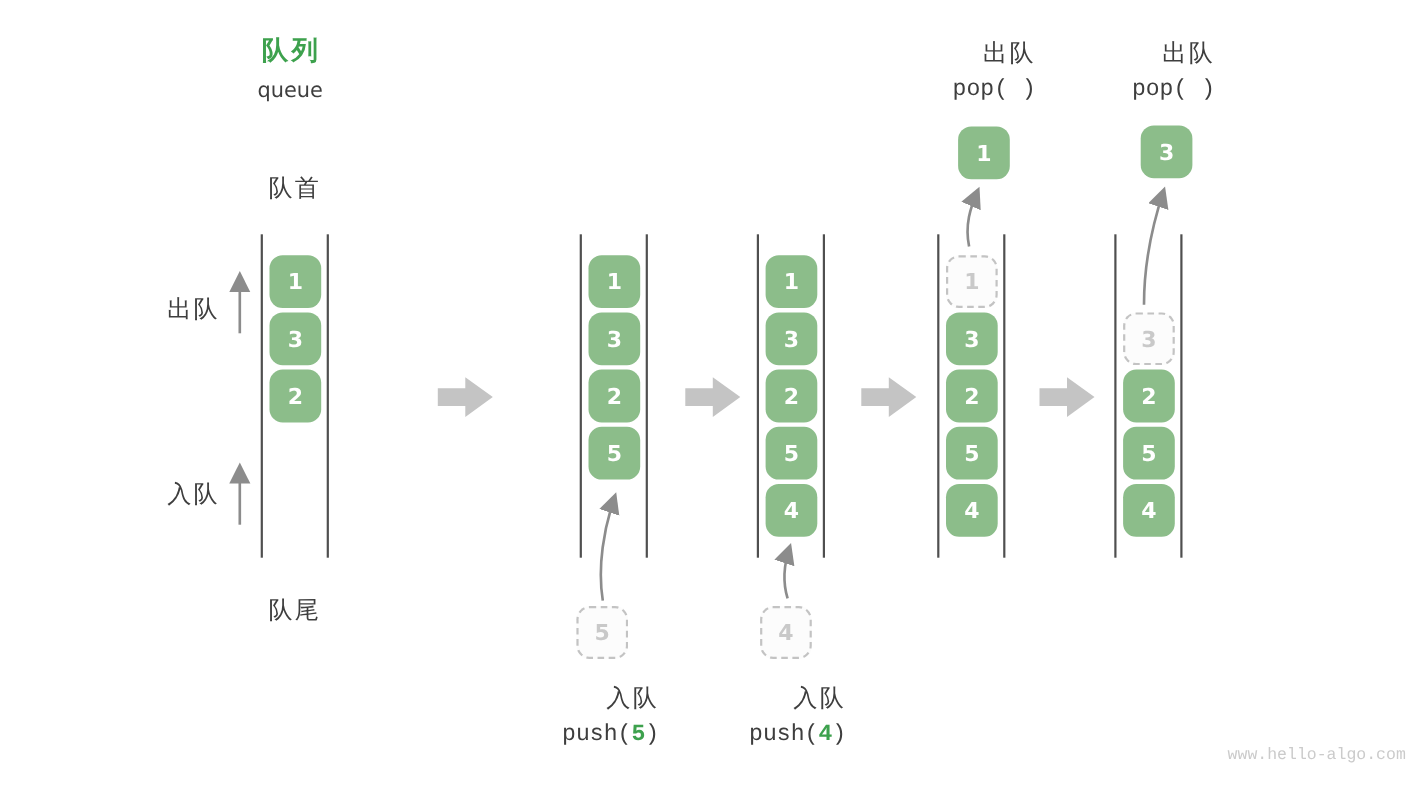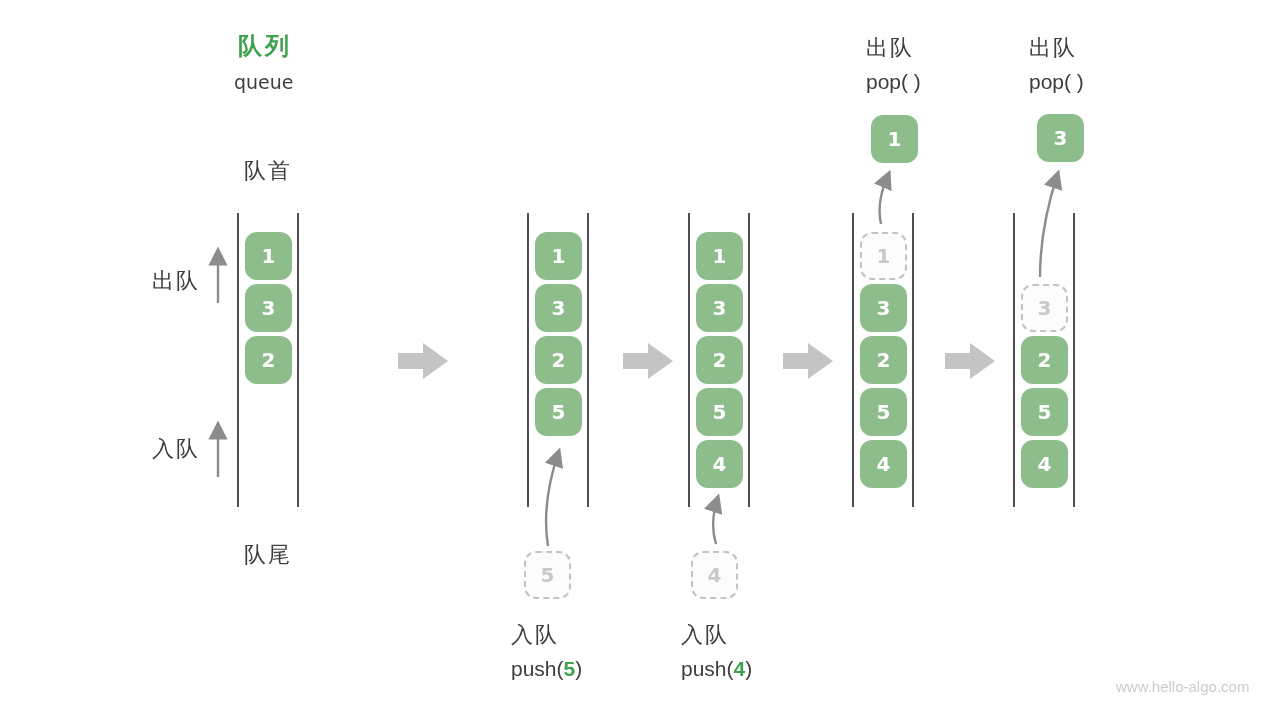--- a/index.html
+++ b/index.html
@@ -2,29 +2,29 @@
 <html style="--green_accent: #3da14d; --box_green: #8cbd8a; --dark_text: #3e3e3e; --line: #4f4f4f; --gray_arrow: #8c8c8c; --block_arrow: #c4c4c4; --dashed_border: #c3c3c3; --dashed_text: #c9c9c9; --watermark_color: #cbcbcb;"><head>
 <meta charset="utf-8">
 <style>
   * { margin: 0; padding: 0; box-sizing: border-box; }
   html, body { background: #ffffff; }
   body {
     width: 1280px; height: 720px; overflow: hidden;
     font-family: "DejaVu Sans", "Liberation Sans", sans-serif;
     color: var(--dark_text, #3e3e3e);
   }
-  .canvas { position: relative; width: 1280px; height: 584px; background: #fff; }
+  .canvas { position: relative; width: 1280px; height: 584px; background: #fff; text-align: right; }
   .abs { position: absolute; }
 
   .title-zh { font-size: 24px; font-weight: bold; letter-spacing: 3px; color: var(--green_accent, #3da14d); }
   .title-en { font-size: 19px; color: var(--dark_text, #3e3e3e); }
 
   .zh-bold { font-size: 22px; font-weight: normal; letter-spacing: 2px; color: var(--dark_text, #3e3e3e); }
 
-  .mono { font-family: Liberation Sans, sans-serif; }
+  .mono { font-family: Liberation Mono, monospace; }
   .fn-call { font-size: 21px; color: var(--dark_text, #3e3e3e); margin-top: 7px; }
   .fn-arg { color: var(--green_accent, #3da14d); font-weight: bold; }
 
   .queue-col {
     position: absolute; top: 213px; width: 62px; height: 294px;
     border-left: 2px solid var(--line, #4f4f4f);
     border-right: 2px solid var(--line, #4f4f4f);
   }
   .cell {
     width: 47px; height: 48px; border-radius: 12px;

